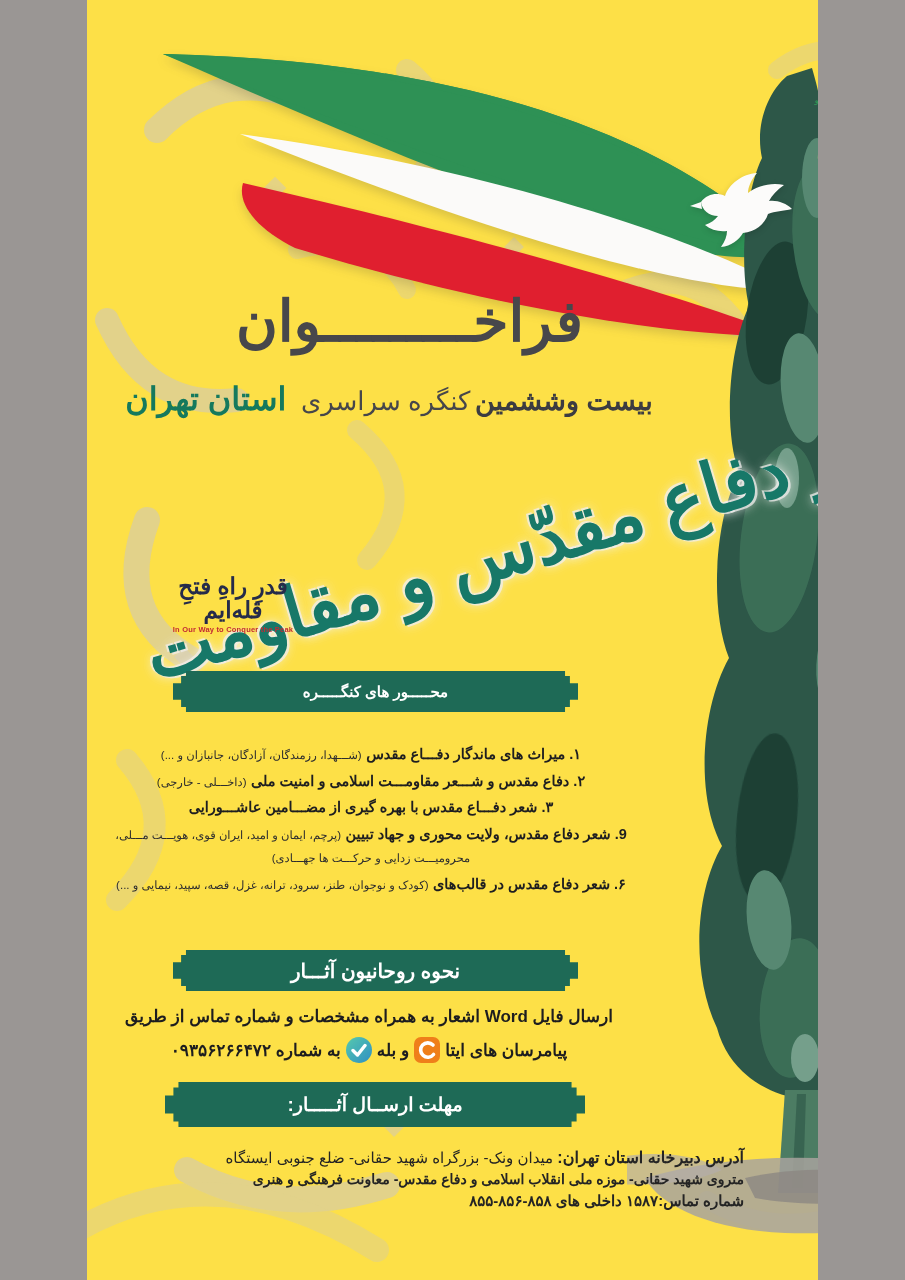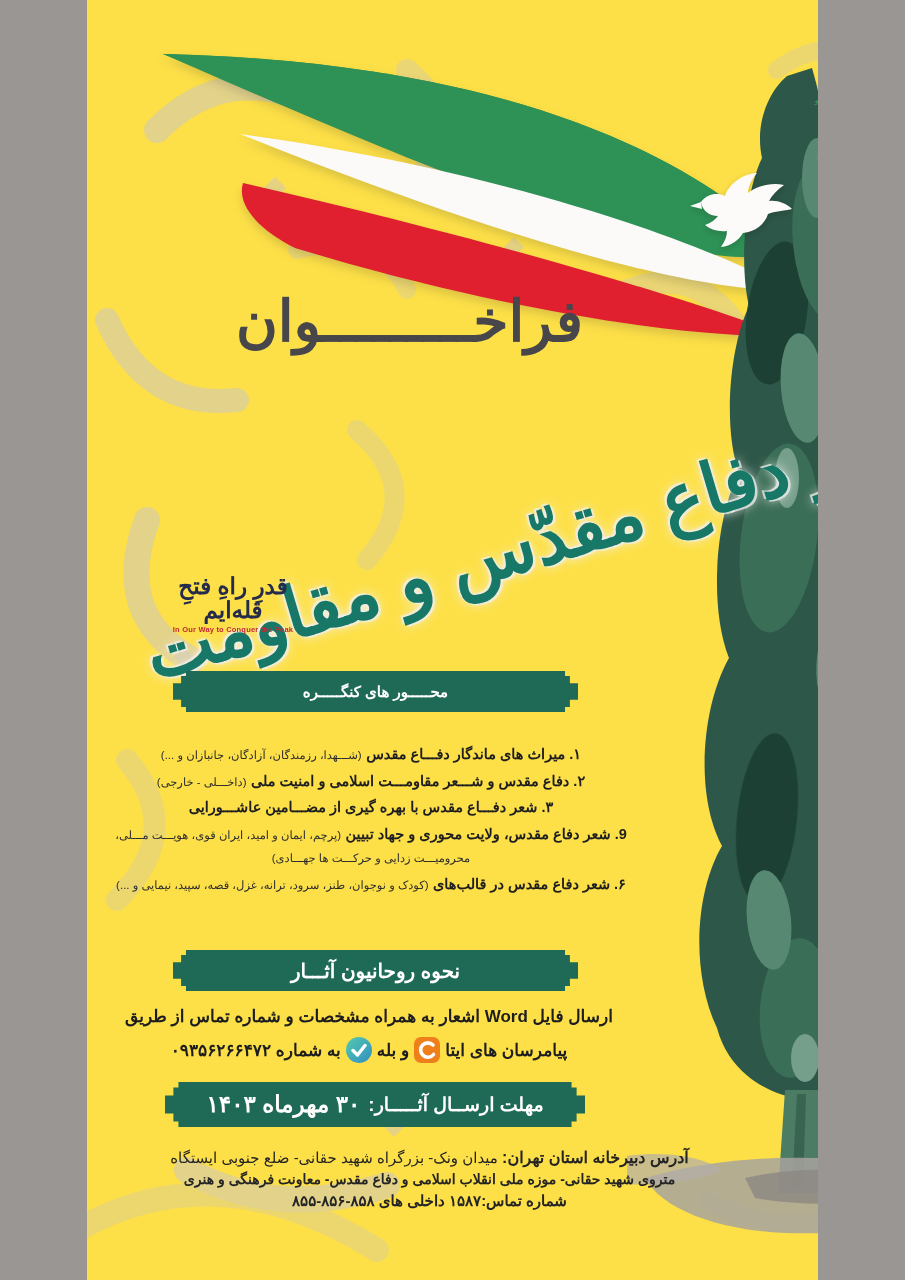--- a/index.html
+++ b/index.html
@@ -68,21 +68,21 @@
   .themes .l{font-size:11.5px;font-weight:500;color:#2c2c2e;}
 
   
   .send{left:12px;top:1000px;width:540px;text-align:center;direction:rtl;color:#1d1d1f;}
   .send-line{line-height:34px;font-size:17px;font-weight:600;}
   .msgr{display:inline-block;width:26px;height:26px;vertical-align:-7px;margin:0 5px;}
   .eitaa{background:#ef7f1a;border-radius:7px;}
   .bale{background:linear-gradient(135deg,#56c9ad,#2f8fc4);border-radius:50%;}
 
   
-  .footer{left:20px;top:1146px;width:645px;text-align:center;direction:rtl;color:#242424;}
+  .footer{left:12px;top:1146px;width:645px;text-align:right;direction:rtl;color:#242424;}
   .footer .f1{font-size:15px;line-height:1.45;}
   .footer .f1 .lbl{font-weight:800;font-size:16px;}
   .footer .f2{font-size:14px;line-height:1.45;font-weight:600;}
   .footer .f3{font-size:15px;line-height:1.6;font-weight:700;}
 
   .corner-brush{left:788px;top:1192px;width:117px;height:55px;}
 </style>
 </head>
 <body>
 
@@ -178,20 +178,25 @@
       <path d="M19,36 h24 M19,41 h24 M19,46 h15" stroke="#23201d" stroke-width="1.6" fill="none"></path>
     </g>
     <path d="M24,56 L40,56 L44,72 C36,77 29,77 21,72 Z" fill="#23201d"></path>
   </svg>
   <div class="abs foundation-caption">
     <div>بنیاد حفظ آثار و نشر</div>
     <div>ارزش‌های دفاع مقدس</div>
   </div>
 
   <div class="abs title">فراخـــــــــوان</div>
+  <div class="abs subtitle">
+    <span class="s1">بیست وششمین</span>
+    <span class="s2">کنگره سراسری</span>
+    <span class="s3">استان تهران</span>
+  </div>
 
   <div class="abs callig">
     <span>شعر دفاع مقدّس و مقاومت</span>
   </div>
 
   <div class="abs peak">
     <div class="peak-fa">قدرِ راهِ فتحِ قله‌ایم</div>
     <div class="peak-en">In Our Way to Conquer the Peak</div>
   </div>
 
@@ -230,21 +235,20 @@
       <span>پیامرسان های ایتا</span><span class="msgr eitaa"><svg viewBox="0 0 26 26">
             <path d="M19,8 A7.2,7.2 0 1 0 19.5,17.5" fill="none" stroke="#fff" stroke-width="3.6" stroke-linecap="round"></path>
           </svg></span><span>و بله</span><span class="msgr bale"><svg viewBox="0 0 26 26">
             <polyline points="7,13.5 11.5,18 19,8.5" fill="none" stroke="#fff" stroke-width="3.4" stroke-linecap="round" stroke-linejoin="round"></polyline>
           </svg></span><span>به شماره ۰۹۳۵۶۲۶۶۴۷۲</span>
     </div>
   </div>
 
   <div class="abs banner banner-deadline">
     <span class="dl-label">مهلت ارســال آثـــــار:</span>
-    <span class="dl-date">۳۰ مهرماه ۱۴۰۳</span>
   </div>
 
   <div class="abs footer">
     <div class="f1">
       <span class="lbl">آدرس دبیرخانه استان تهران:</span>
       <span>میدان ونک- بزرگراه شهید حقانی- ضلع جنوبی ایستگاه</span>
     </div>
     <div class="f2">متروی شهید حقانی- موزه ملی انقلاب اسلامی و دفاع مقدس- معاونت فرهنگی و هنری</div>
     <div class="f3">شماره تماس:۱۵۸۷ داخلی های ۸۵۸-۸۵۶-۸۵۵</div>
   </div>

